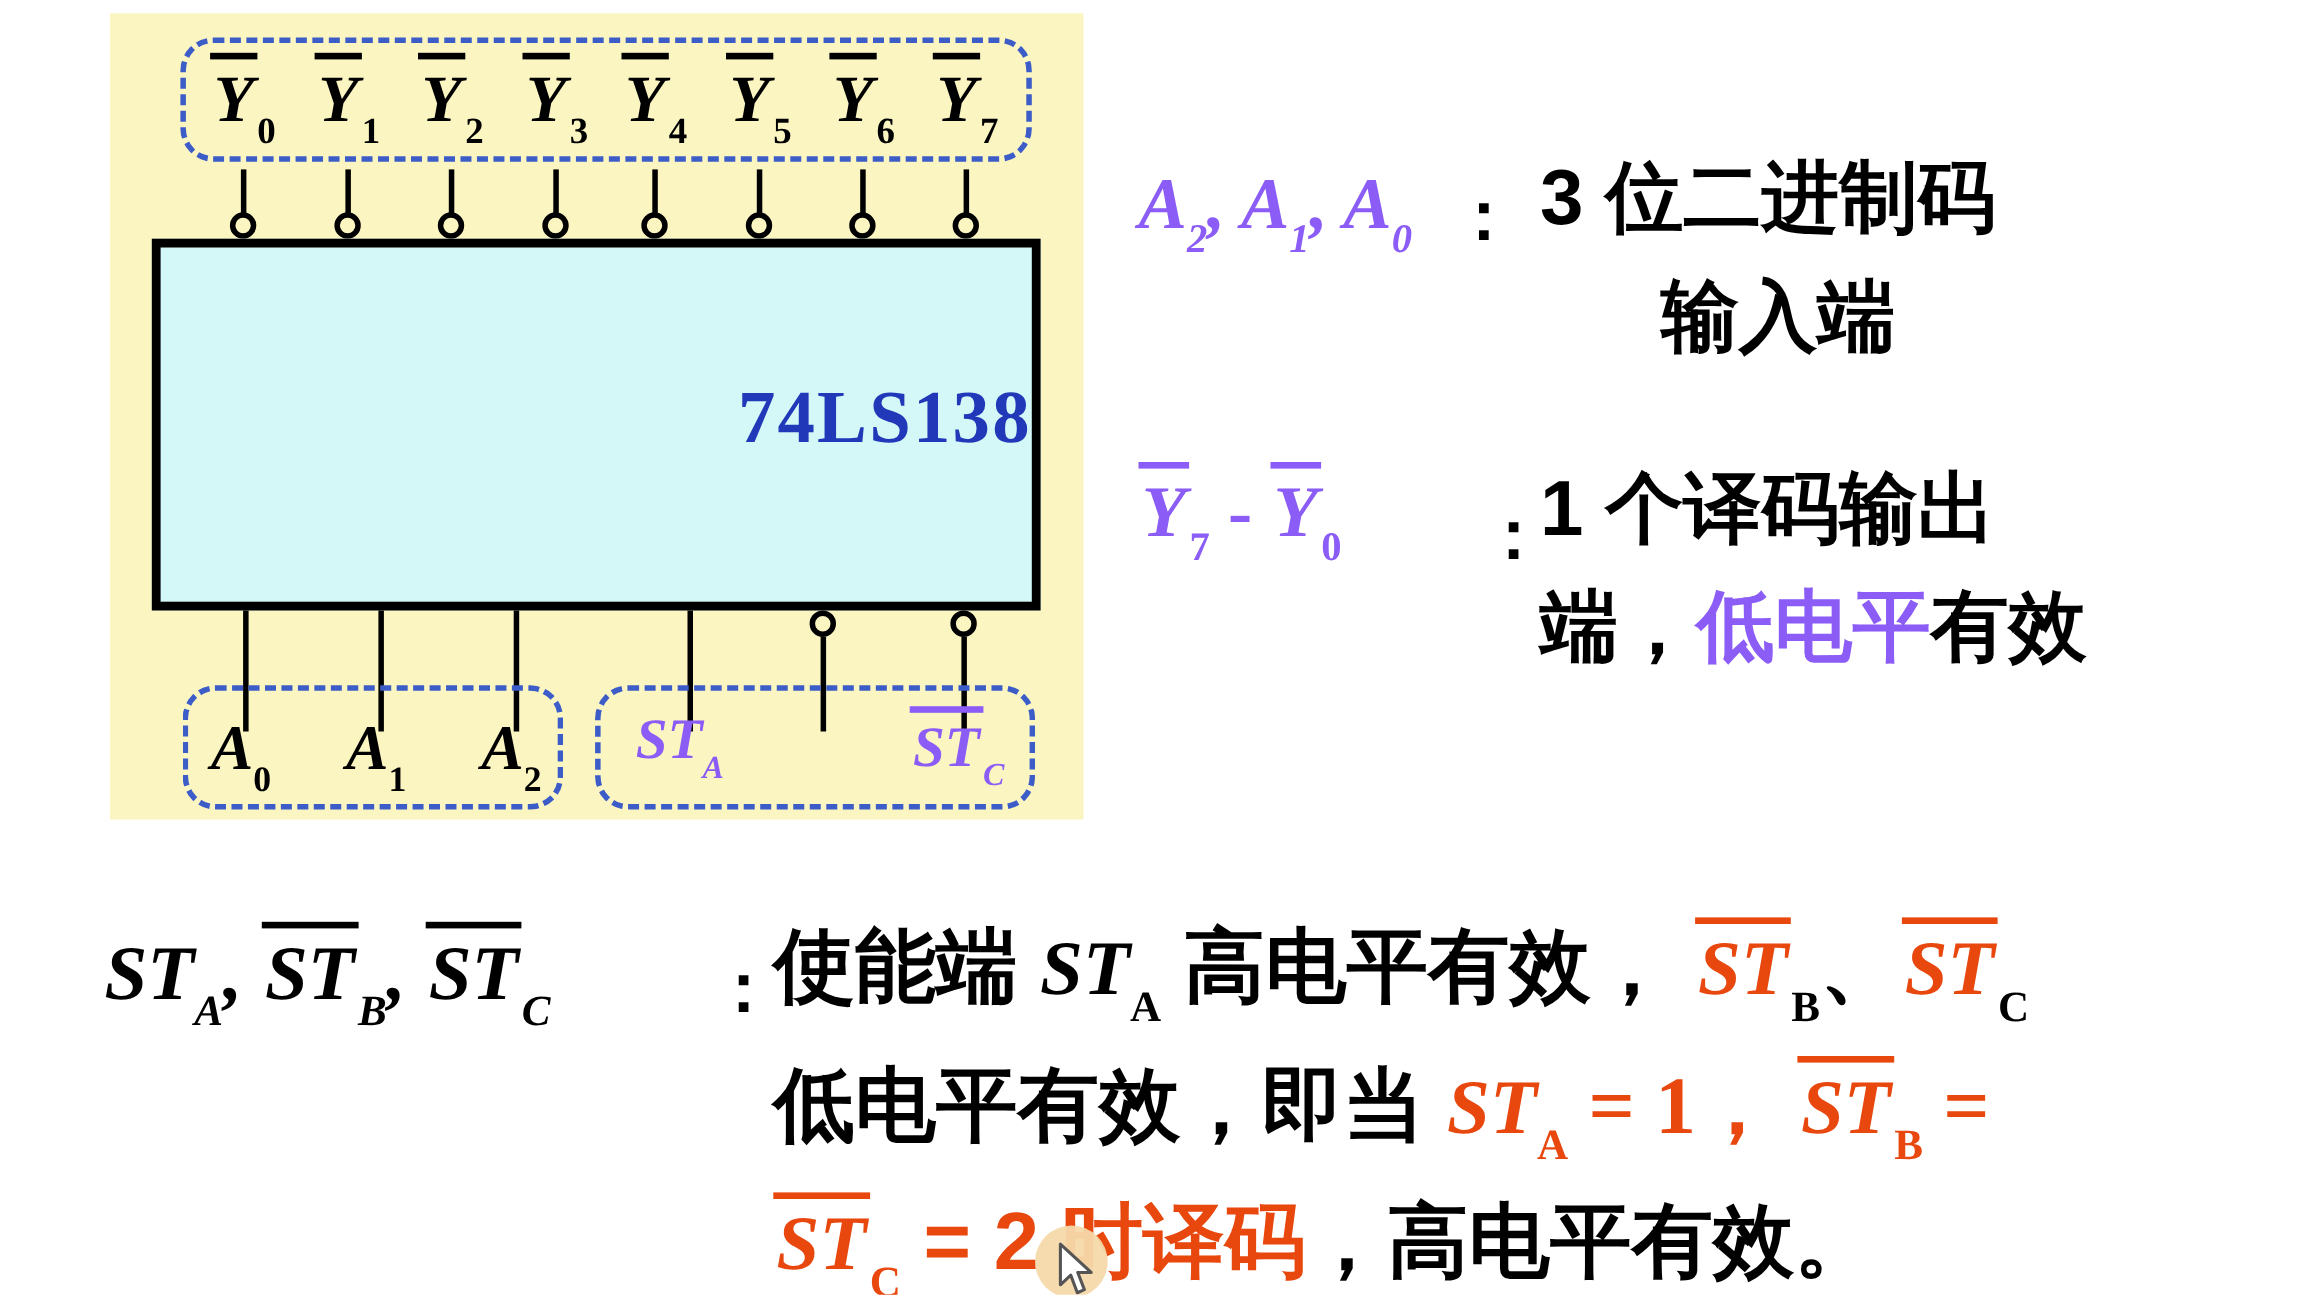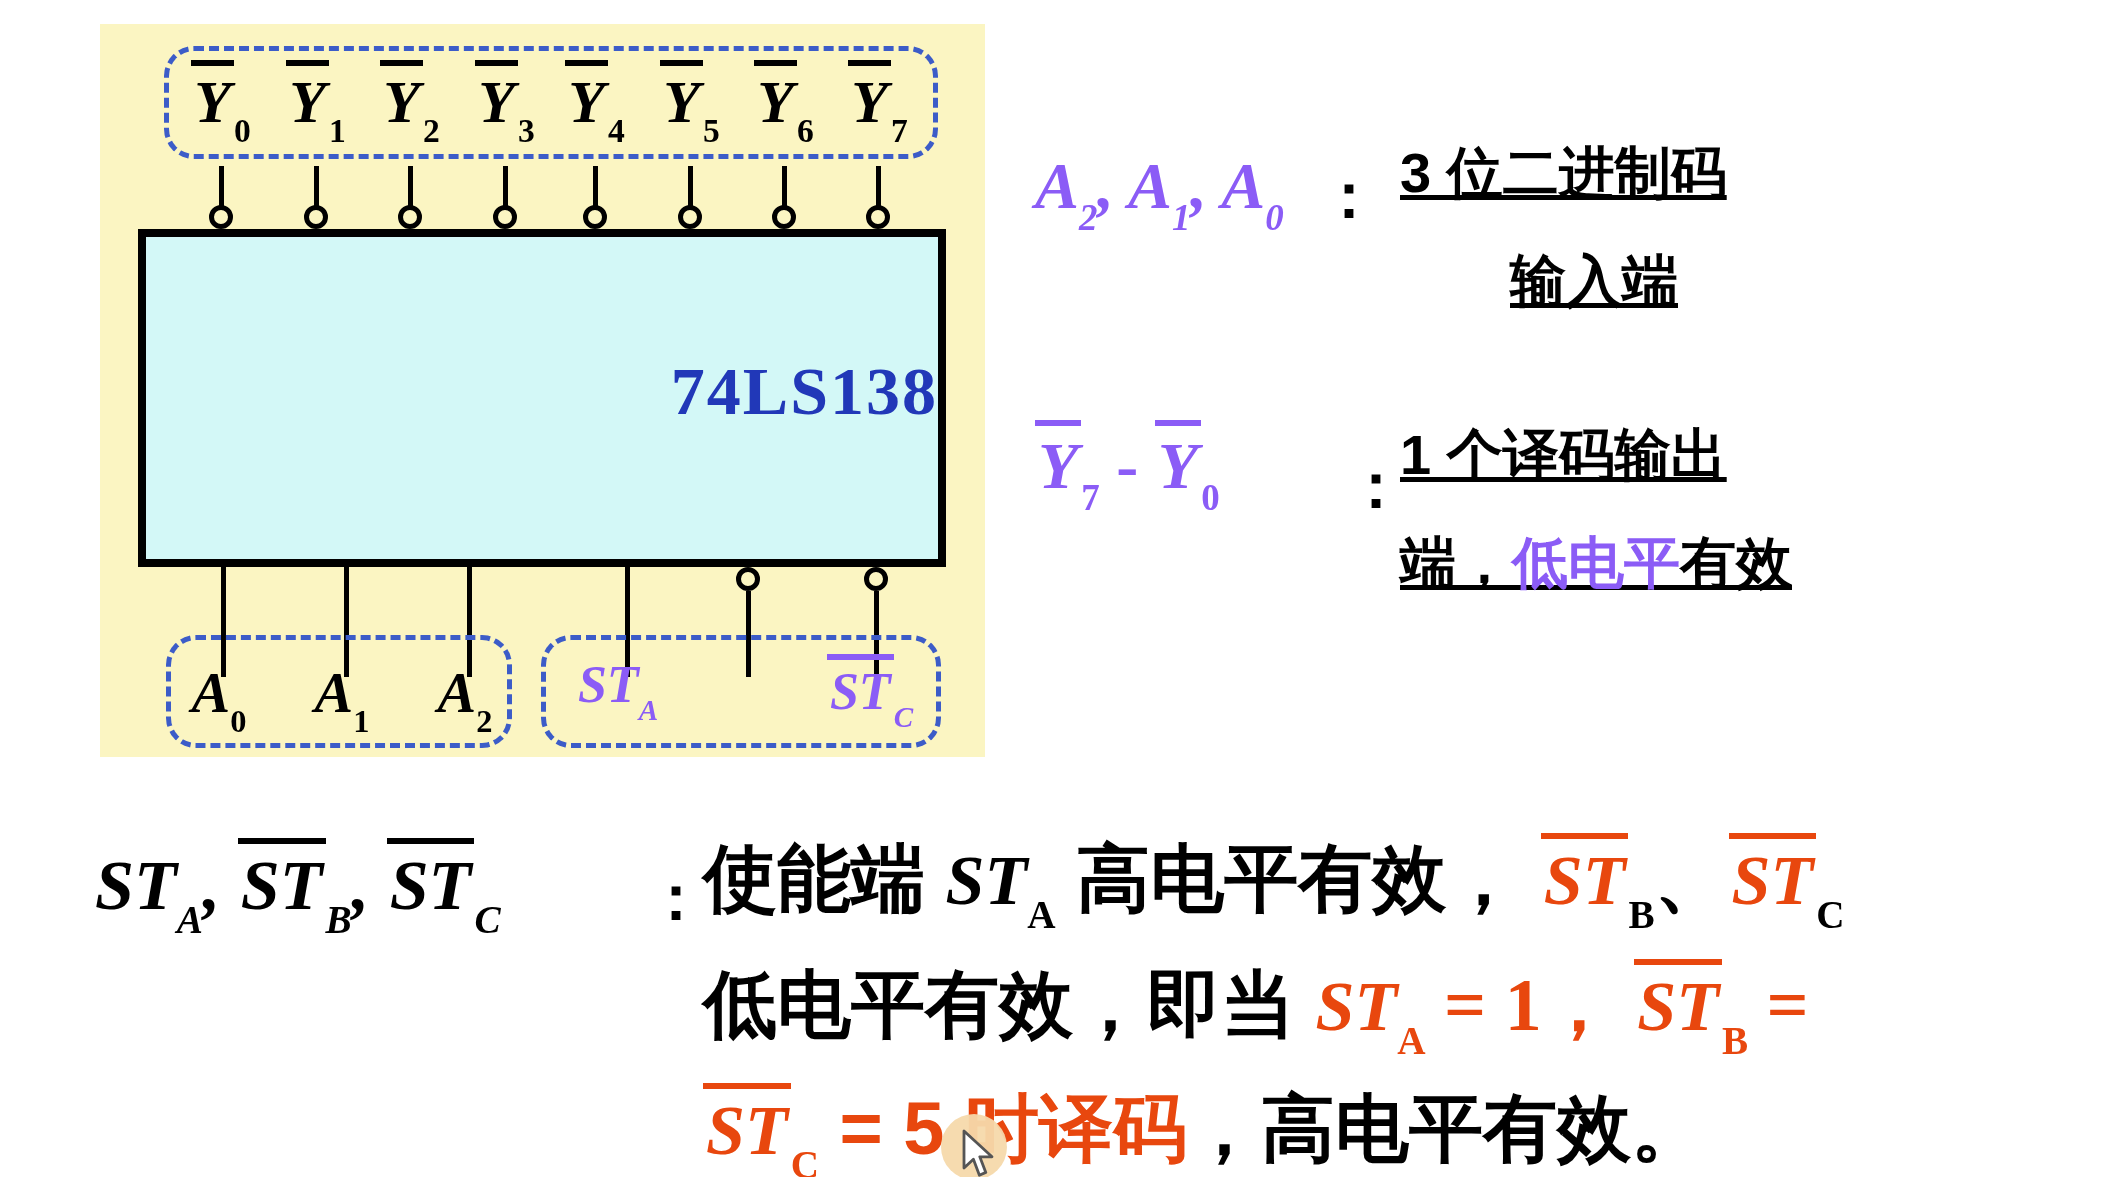--- a/index.html
+++ b/index.html
@@ -1,21 +1,21 @@
 <!DOCTYPE html>
 <html><head>
 <meta charset="utf-8">
 <style>
   * { margin:0; padding:0; box-sizing:border-box; }
   html,body { width:2102px; height:1177px; }
   body { background:#ffffff; position:relative; overflow:hidden;
          font-family:"Liberation Sans","DejaVu Sans",sans-serif; }
 
   
-  .panel { position:absolute; left:100px; top:24px; width:885px; height:733px;
+  .panel { position:absolute; left:100px; top:12px; width:885px; height:733px;
            background:#fbf5c2; }
   .dashed { position:absolute; border:5px dashed #3c5cc8; border-radius:30px; }
   .box-outputs { left:64px; top:22px; width:774px; height:113px; }
   .box-addr    { left:66px; top:611px; width:346px; height:113px; }
   .box-enable  { left:441px; top:611px; width:400px; height:113px; }
 
   .chip { position:absolute; left:38px; top:205px; width:808px; height:338px;
           background:#d3f8f7; border:8px solid #000;
           display:flex; align-items:center; justify-content:flex-end; padding-bottom:14px; }
   .chiplabel { font-family:"Liberation Serif","DejaVu Serif",serif; font-weight:bold;
@@ -36,21 +36,21 @@
   .red { color:#8b5cf6; }
   .orange { color:#e8470e; }
 
   .ypin { position:absolute; top:36px; width:90px; text-align:center; font-size:60px; color:#000; }
   .apin { position:absolute; top:634px; width:110px; text-align:center; font-size:58px; color:#000; }
   .stpin { position:absolute; top:630px; width:150px; text-align:center; font-size:52px; }
 
   
   .ann-label { position:absolute; font-size:66px; }
   .colon { position:absolute; font-size:62px; font-weight:bold; color:#000; }
-  .cjk { position:absolute; font-size:56px; font-weight:bold; color:#000; line-height:1.1; white-space:nowrap;text-decoration:underline; }
+  .cjk { position:absolute; font-size:71px; font-weight:bold; color:#000; line-height:1.1; white-space:nowrap; }
 
   
   .para-line { position:absolute; font-size:74px; font-weight:bold; color:#000; white-space:nowrap; }
   .para-line .m { font-size:70px; }
   .lead { font-size:68px; }
 
   
   .cursor-halo { position:absolute; left:941px; top:1114px; width:66px; height:66px;
                  border-radius:50%; background:#f6d9ab; opacity:.95; }
   .cursor { position:absolute; left:959px; top:1128px; }
@@ -137,19 +137,19 @@
 
 <div class="para-line" style="left:703px;top:830px">
   <span>使能端 </span><span class="m"><span>ST</span><sub>A</sub></span><span> 高电平有效， </span><span class="m"><span class="ov orange">ST</span><sub>B</sub></span><span>、</span><span class="m"><span class="ov orange">ST</span><sub>C</sub></span>
 </div>
 
 <div class="para-line" style="left:703px;top:956px">
   <span>低电平有效，即当 </span><span class="orange"><span class="m"><span>ST</span><sub>A</sub></span><span class="mr"> = 1， </span><span class="m"><span class="ov orange">ST</span><sub>B</sub></span><span class="mr"> =</span></span>
 </div>
 
 <div class="para-line" style="left:703px;top:1080px">
-  <span class="orange"><span class="m"><span class="ov orange">ST</span><sub>C</sub></span><span> = 5 时译码</span></span><span>，高电平有效。</span>
+  <span class="orange"><span class="m"><span class="ov orange">ST</span><sub>C</sub></span><span> = 2 时译码</span></span><span>，高电平有效。</span>
 </div>
 
 <div class="cursor-halo"></div>
 <svg class="cursor" width="36" height="52" viewBox="0 0 18 26">
   <path d="M2.5,1.5 L2.5,20 L7.2,15.6 L10.2,23.6 L13.4,22.2 L10.4,14.4 L16.5,14.4 Z" fill="#ffffff" stroke="#555555" stroke-width="1.4" stroke-linejoin="round"></path>
 </svg>
 
 </body></html>

